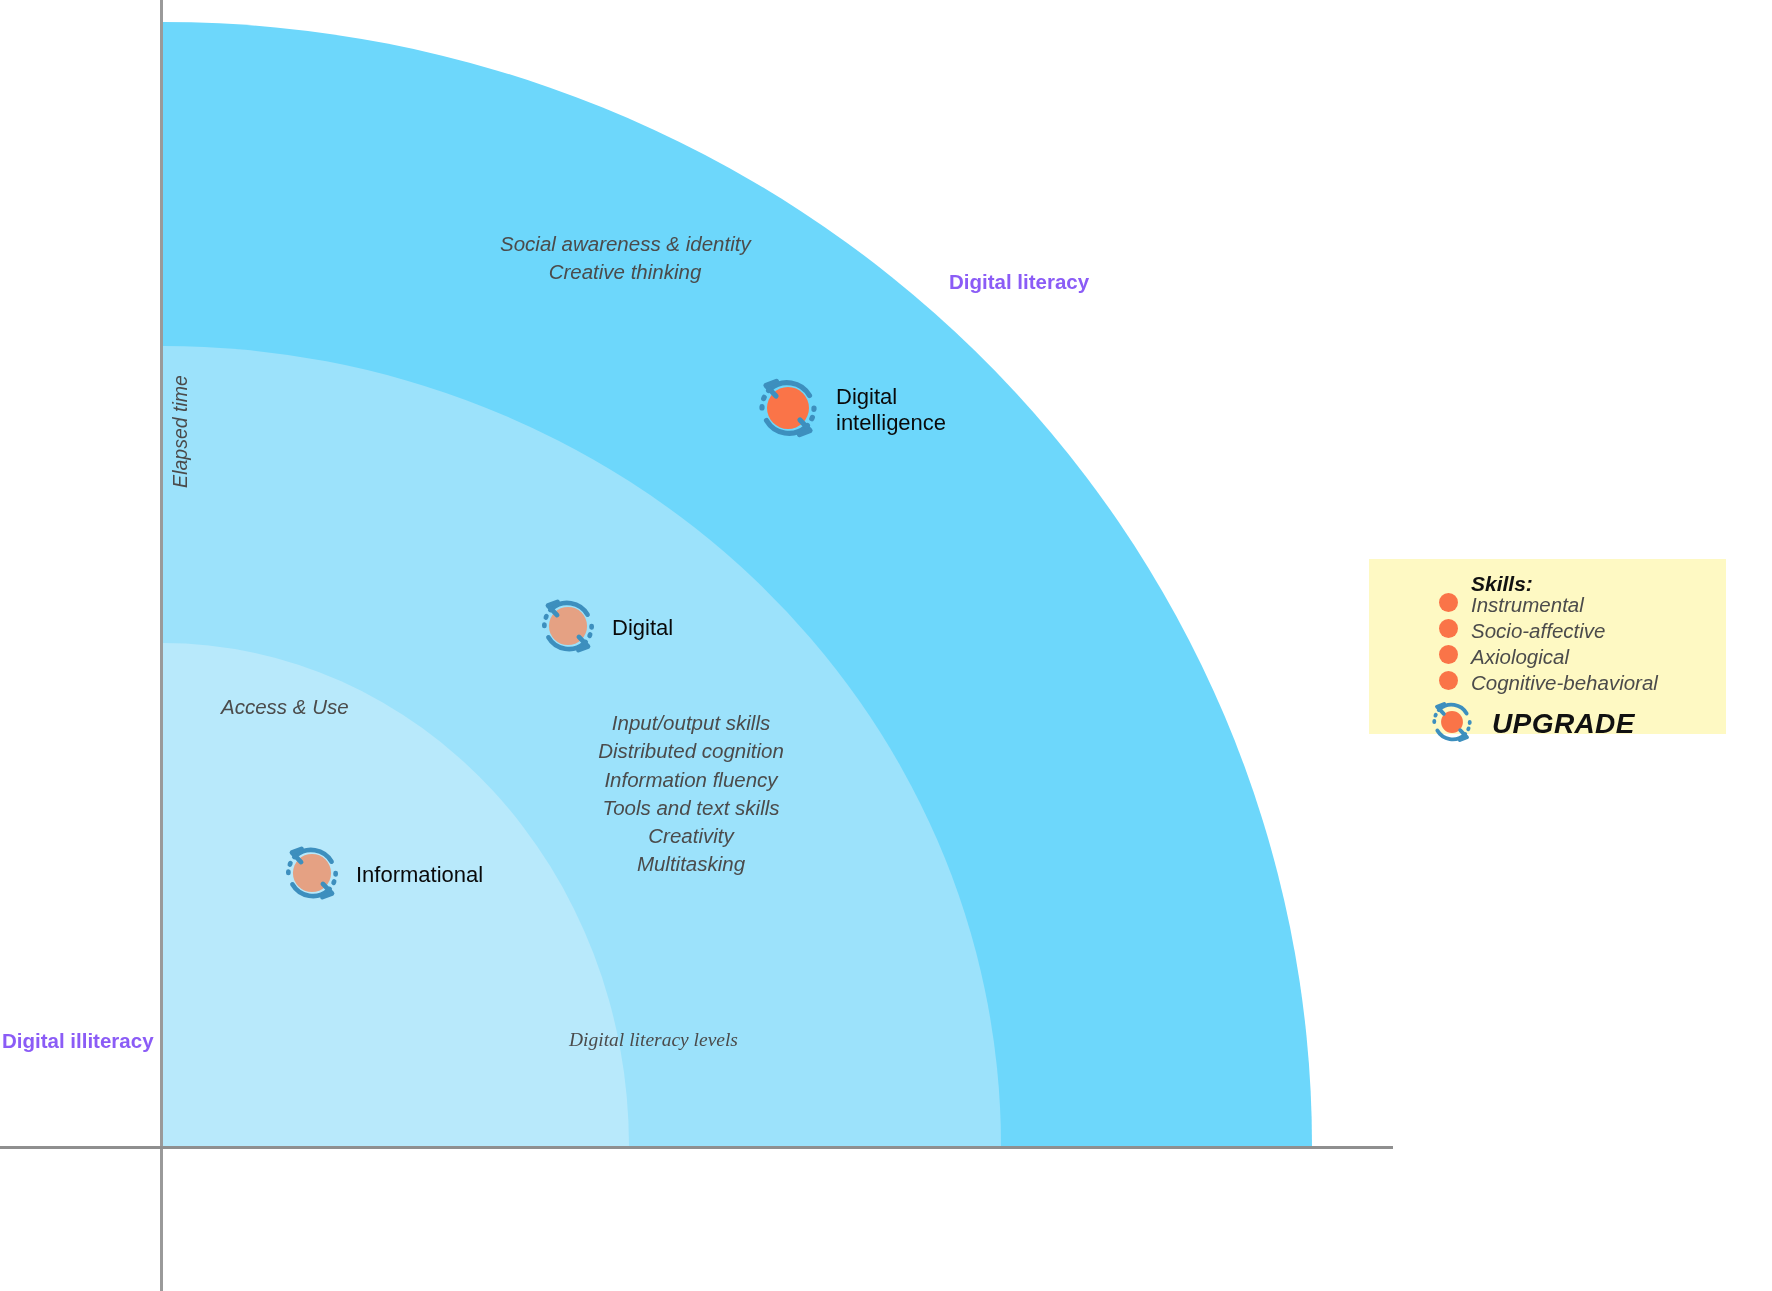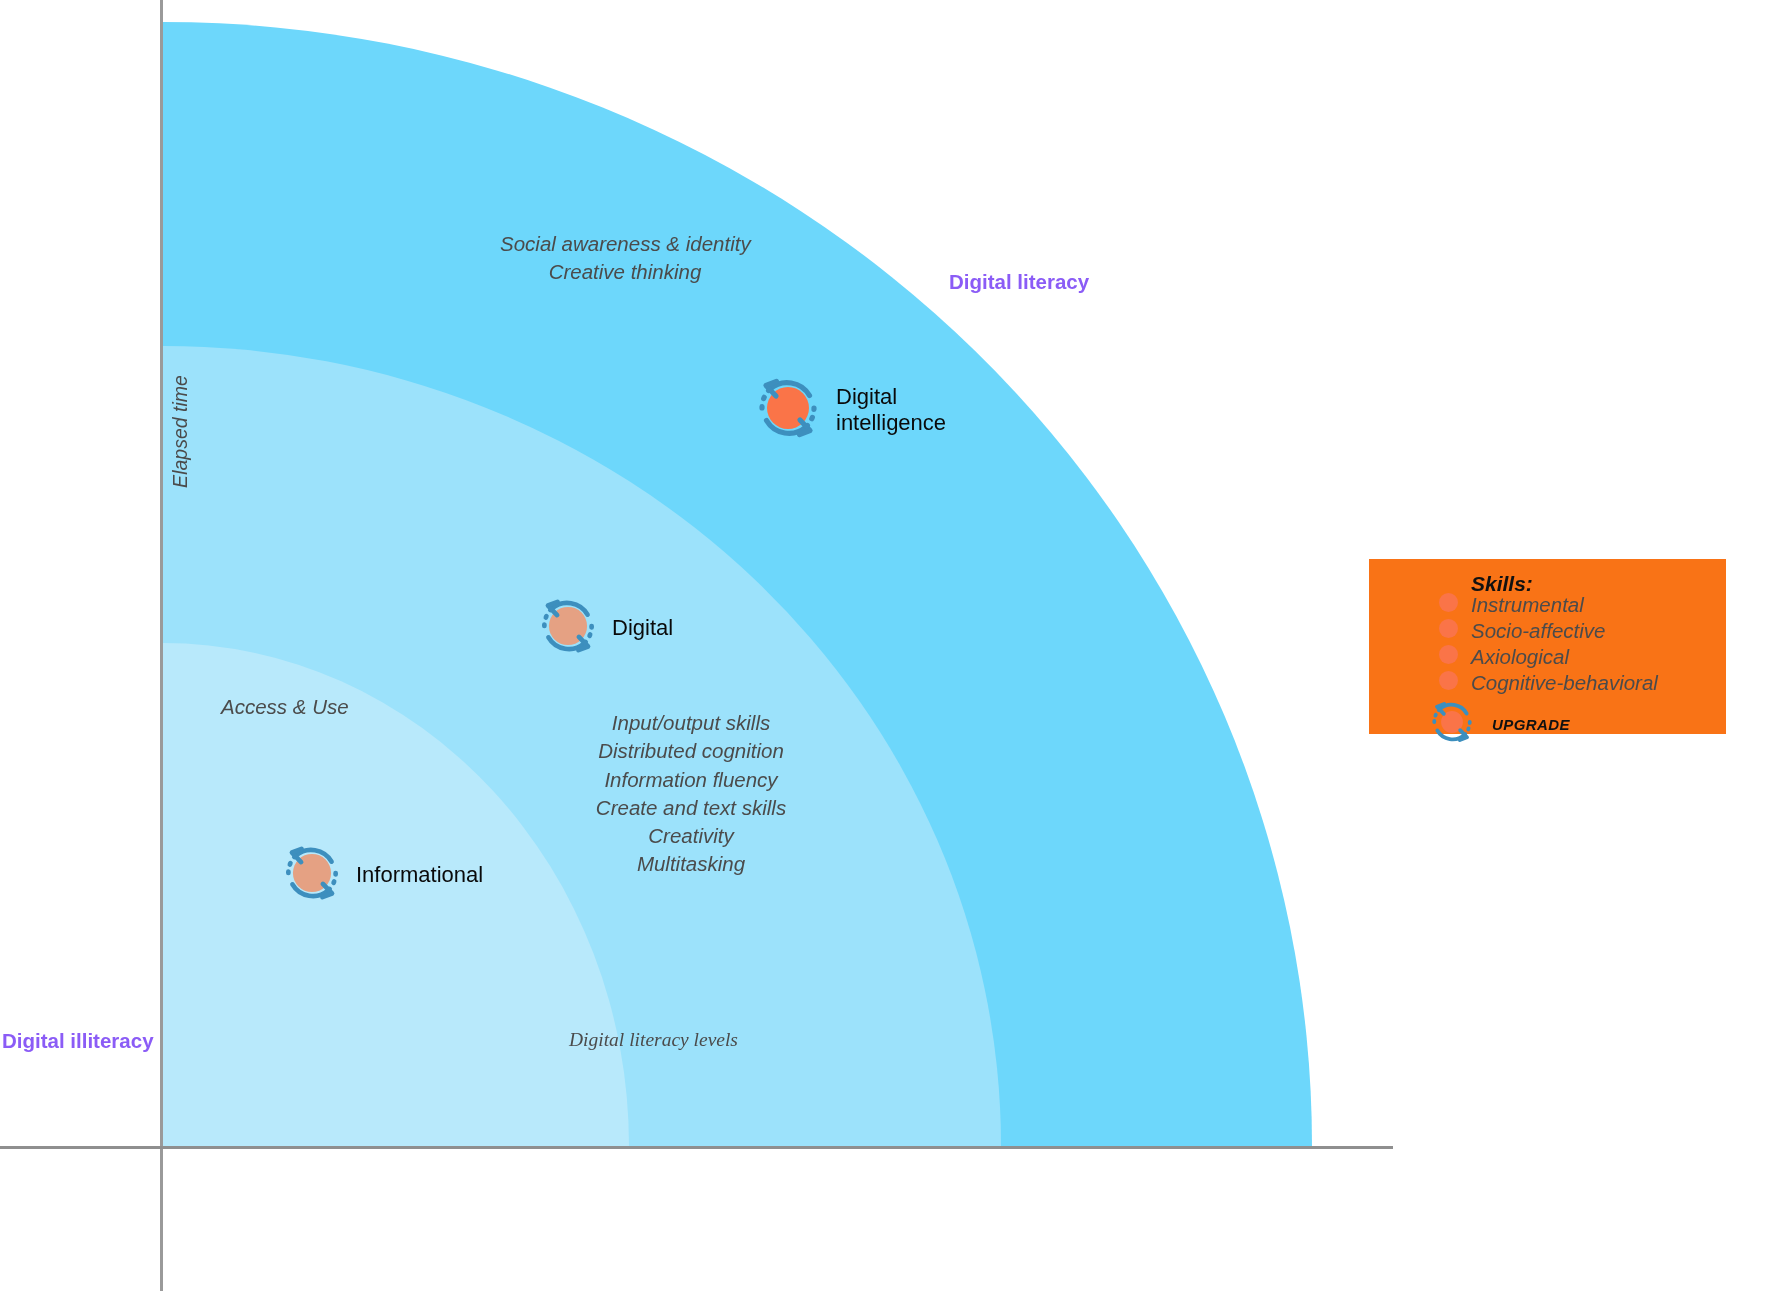--- a/index.html
+++ b/index.html
@@ -116,21 +116,21 @@
   .node-dig   { left: 528px; top: 586px; }
   .node-inf   { left: 272px; top: 833px; }
 
   
   .legend {
     position: absolute;
     left: 1369px;
     top: 559px;
     width: 357px;
     height: 175px;
-    background: #f97316;
+    background: #fef9c3;
   }
   .legend-title {
     position: absolute;
     left: 102px;
     top: 13px;
     font-style: italic;
     font-weight: bold;
     font-size: 21px;
     color: #111111;
   }
@@ -161,21 +161,21 @@
     position: absolute;
     left: 53px;
     top: 133px;
     display: flex;
     align-items: center;
   }
   .legend-upgrade-text {
     margin-left: 10px;
     font-style: italic;
     font-weight: bold;
-    font-size: 15px;
+    font-size: 28px;
     color: #111111;
     letter-spacing: 0.4px;
     white-space: nowrap;
   }
 </style>
 </head>
 <body>
 
 <div id="stage">
 
@@ -185,21 +185,21 @@
 
   <div class="axis-v"></div>
   <div class="axis-h"></div>
 
   <div class="txt txt-lg blk-top">Social awareness &amp; identity
 Creative thinking</div>
   <div class="txt txt-lg blk-access">Access &amp; Use</div>
   <div class="txt txt-lg blk-mid">Input/output skills
 Distributed cognition
 Information fluency
-Create and text skills
+Tools and text skills
 Creativity
 Multitasking</div>
 
   <div class="orange-label lbl-dl">Digital literacy</div>
   <div class="orange-label lbl-dil">Digital illiteracy</div>
 
   <div class="cap-x">Digital literacy levels</div>
   <div class="cap-y">Elapsed time</div>
 
   <div class="node node-di">

